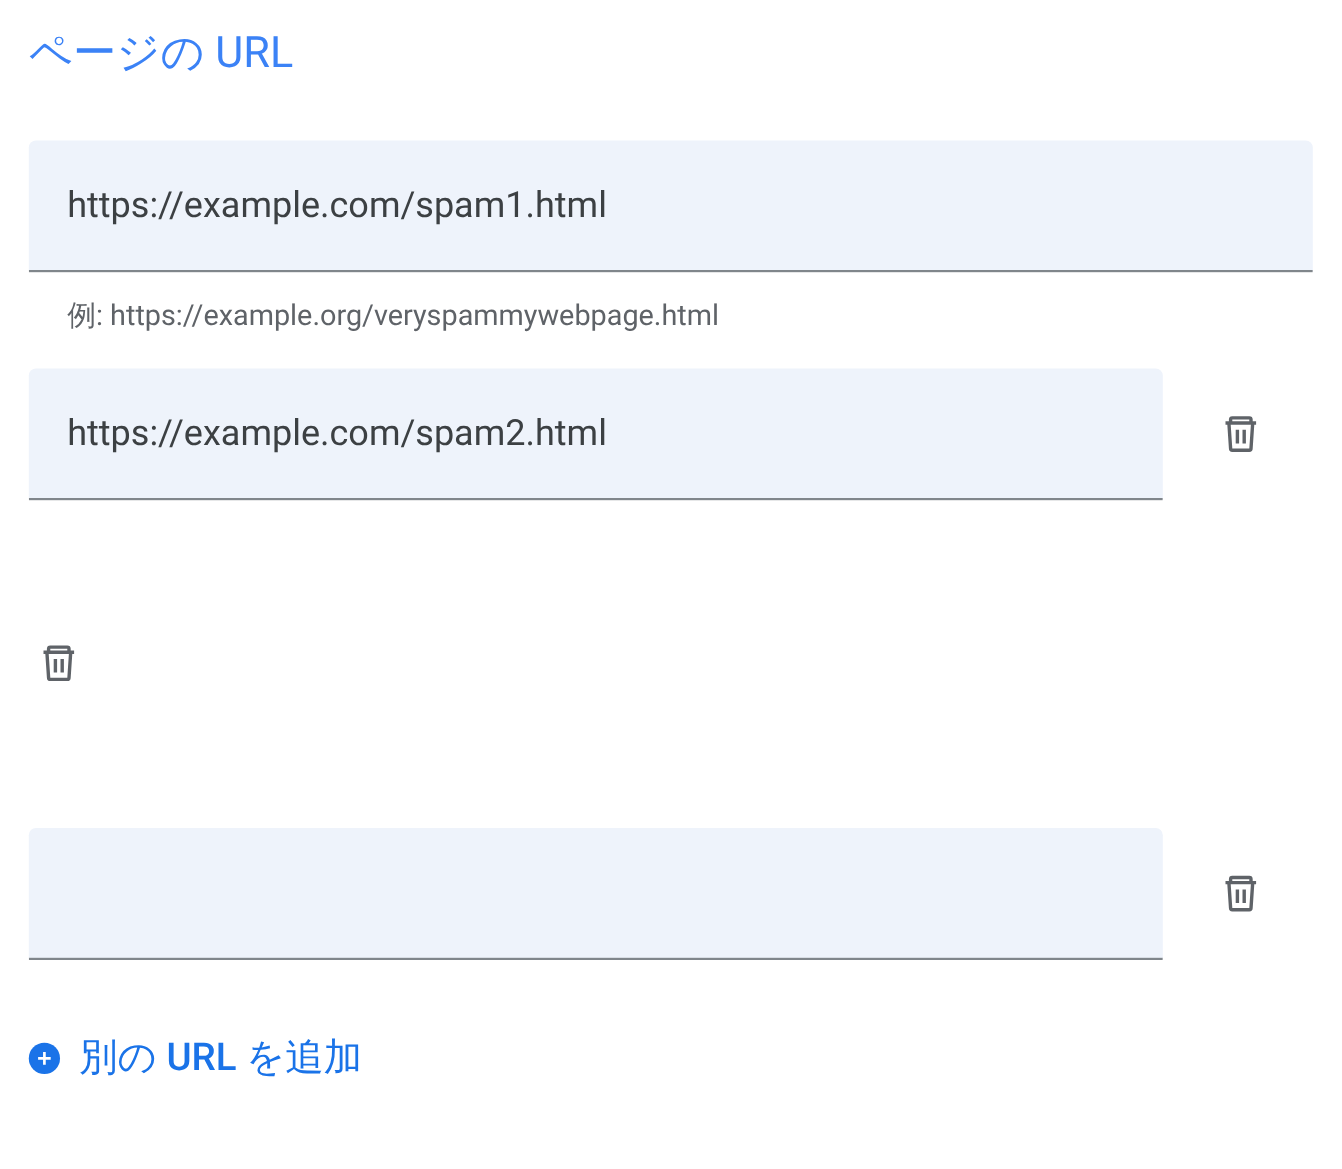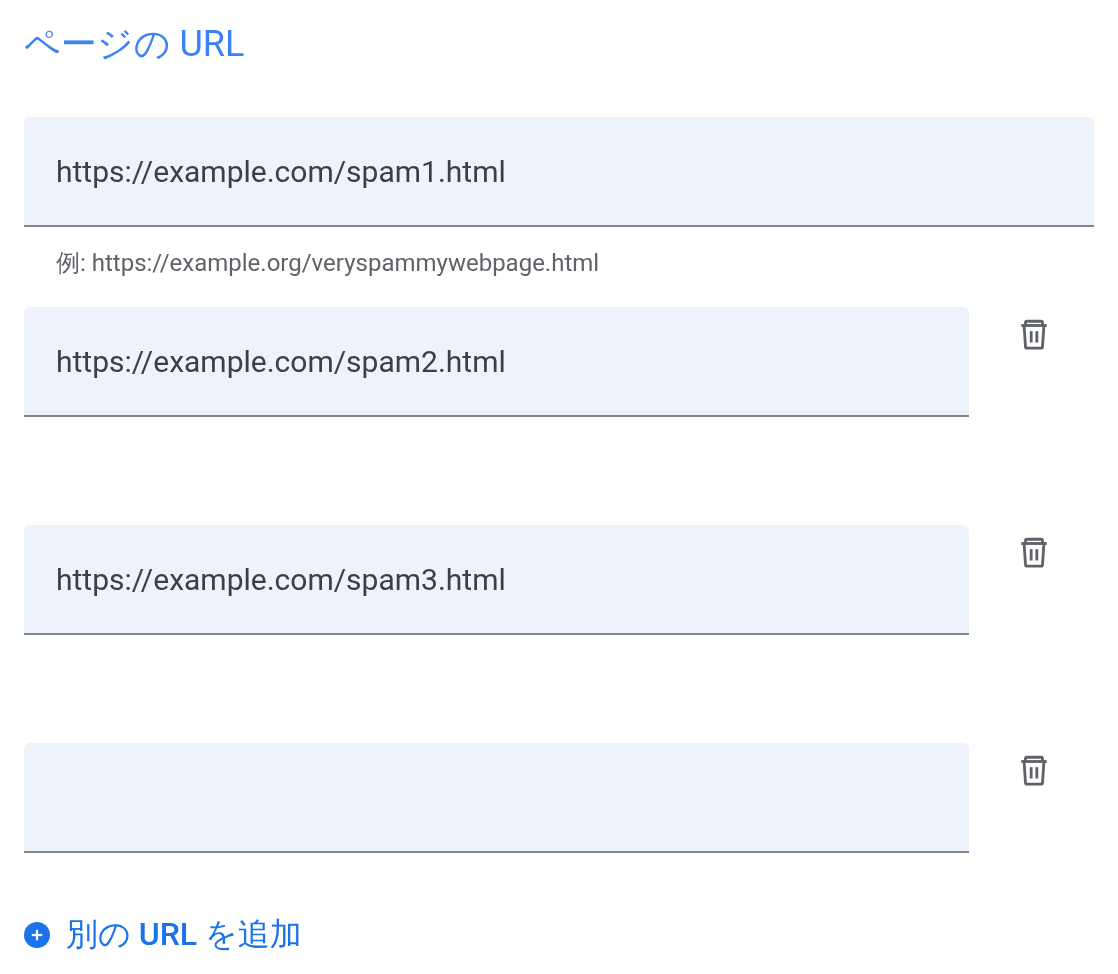--- a/index.html
+++ b/index.html
@@ -15,21 +15,21 @@
     }
     .page-title {
       font-size: 36px;
       font-weight: 400;
       color: #3b82f6;
       margin-bottom: 48px;
       letter-spacing: 0px;
     }
     .url-row {
       display: flex;
-      align-items: flex-start;
+      align-items: center;
       gap: 40px;
     }
     .url-row.first {
       margin-bottom: 8px;
     }
     .input-wrapper {
       flex: 1;
     }
     .input-wrapper.first {
       max-width: 100%;
@@ -136,23 +136,20 @@
           <line x1="10" y1="10" x2="10" y2="18"></line>
           <line x1="14" y1="10" x2="14" y2="18"></line>
         </svg>
       </span>
     </button>
   </div>
 </div>
 
 <div class="row-group">
   <div class="url-row">
-    <div class="input-wrapper rest">
-      <input type="text" class="url-input" value="https://example.com/spam3.html" style="">
-    </div>
     <button class="delete-btn">
       <span>
         <svg viewBox="0 0 24 24" fill="none" stroke="currentColor" stroke-width="2">
           <path d="M3 6h18"></path>
           <path d="M6 6V4a1 1 0 0 1 1-1h10a1 1 0 0 1 1 1v2"></path>
           <path d="M19 6l-1 15a1 1 0 0 1-1 1H7a1 1 0 0 1-1-1L5 6"></path>
           <line x1="10" y1="10" x2="10" y2="18"></line>
           <line x1="14" y1="10" x2="14" y2="18"></line>
         </svg>
       </span>

